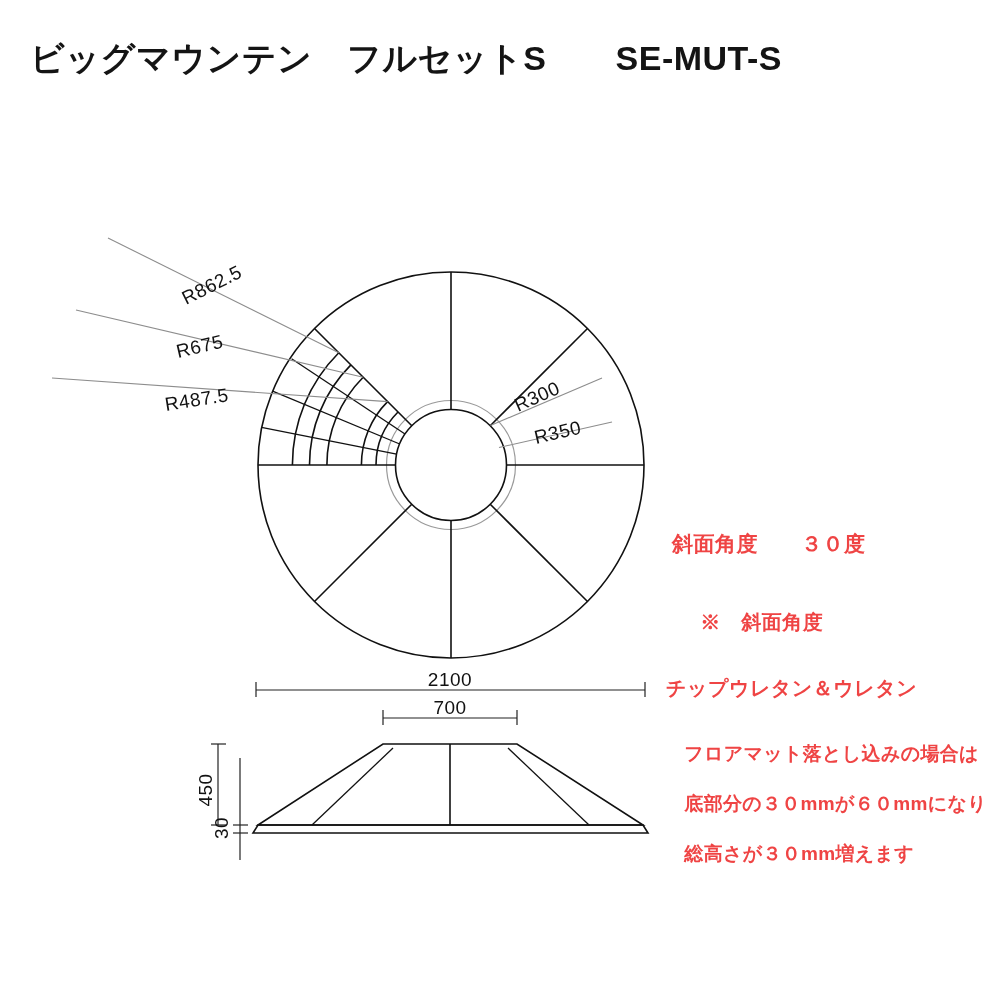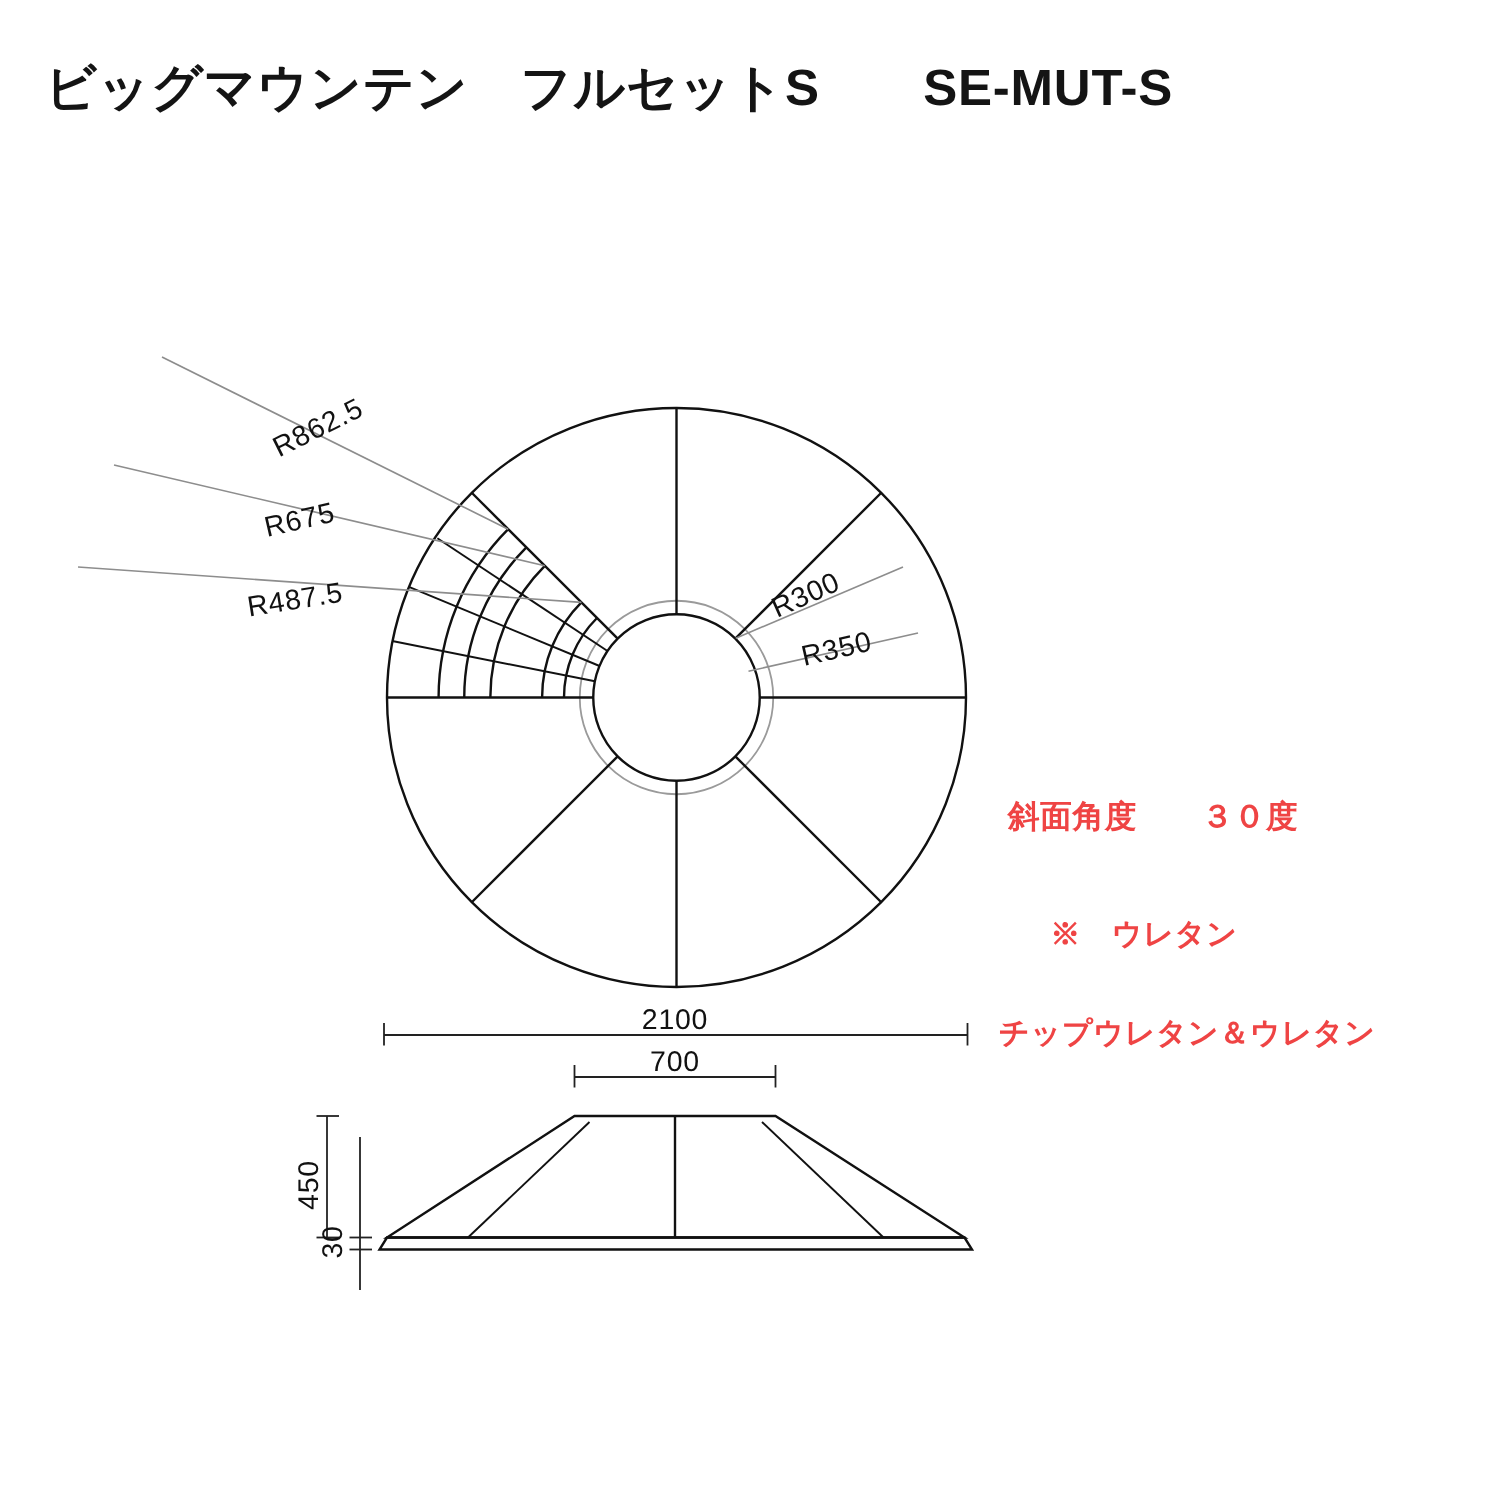--- a/index.html
+++ b/index.html
@@ -196,18 +196,23 @@
 
       <line class="ln-thin" x1="393" y1="748" x2="312" y2="825"></line>
       <line class="ln-thin" x1="508" y1="748" x2="589" y2="825"></line>
     </g>
 
   </svg>
 
   <div class="note-block" id="note-angle">斜面角度　　３０度</div>
 
   <div class="note-block" id="note-frame">
-    <span>※　ウレタン</span>
+    <span>※　斜面角度</span>
     <span class="line2">チップウレタン＆ウレタン</span>
   </div>
 
+  <div class="note-block" id="note-floormat">
+    <span>フロアマット落とし込みの場合は</span><br>
+    <span>底部分の３０mmが６０mmになり</span><br>
+    <span>総高さが３０mm増えます</span>
+  </div>
 
 </div>
 
 </body></html>

